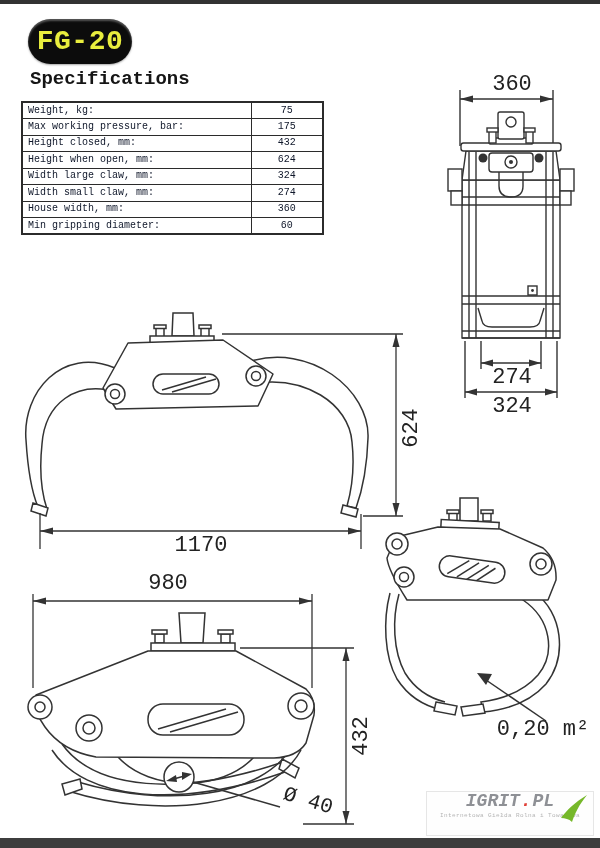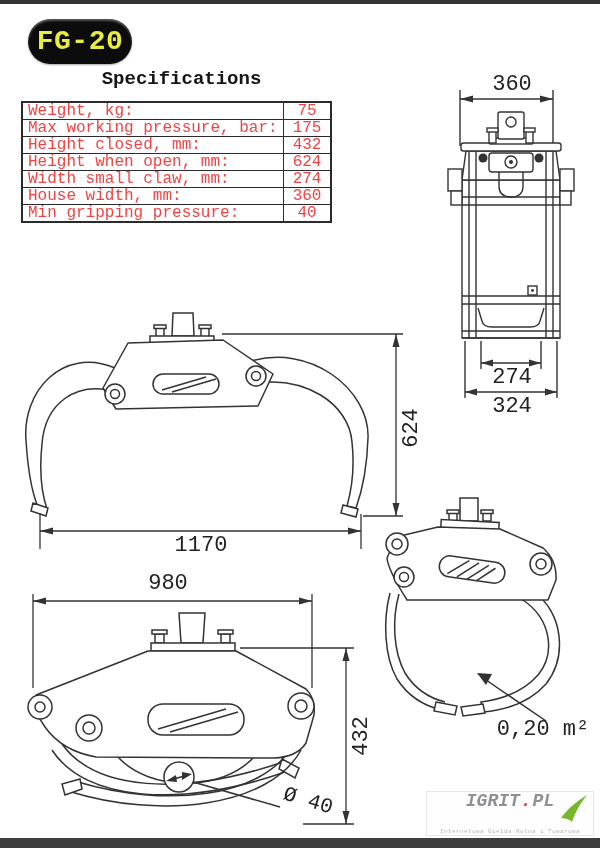--- a/index.html
+++ b/index.html
@@ -13,47 +13,47 @@
 
   .logo-pill {
     position:absolute; left:28px; top:19px; width:104px; height:45px;
     background:#0c0c0c; border-radius:23px;
     display:flex; align-items:center; justify-content:center;
     color:#e9ee3e; font-size:28px; font-weight:bold; letter-spacing:0.5px;
     box-shadow: inset 0 2px 2px rgba(255,255,255,0.30), 0 1px 2px rgba(0,0,0,0.35);
   }
 
   .spec-title {
-    position:absolute; left:30px; top:68px; width:303px; text-align:center;
+    position:absolute; left:30px; top:68px; width:303px; 
     font-size:19px; font-weight:bold; color:#151515;
   }
   .spec-table {
     position:absolute; left:21px; top:101px; width:303px;
     border-collapse:collapse; border:2px solid #2b2b2b;
   }
   .spec-table td {
-    border:1px solid #2b2b2b; font-size:16px; color:#ef4444;
+    border:1px solid #2b2b2b; font-size:10px; color:#0f172a;
     height:16.5px; padding:0 5px; line-height:1; white-space:nowrap;
   }
   .spec-table td.val { width:72px; text-align:center; padding:0 9px; }
 
   svg.drawings { position:absolute; left:0; top:0; }
 
   .dim {
     position:absolute; color:#222; font-size:21px; white-space:nowrap;
     transform:translate(-50%,-50%); line-height:1;
   }
   .dim.v { transform:translate(-50%,-50%) rotate(-90deg); }
   .dim.slant { transform:translate(-50%,-50%) rotate(17deg); }
   .dim.big { font-size:22px; }
 
   .igrit {
     position:absolute; left:426px; top:791px; width:168px; height:45px;
     border:1px solid #e6e6e6; background:#fefefe;
-    display:flex; flex-direction:column; align-items:center; justify-content:space-between;
+    display:flex; flex-direction:column; align-items:center; justify-content:flex-start;
   }
   .igrit-row {
     font-weight:bold; font-style:italic; font-size:18px; color:#8e9095;
     line-height:1; display:flex; align-items:baseline;
   }
   .igrit-dot { color:#e04038; font-weight:bold; margin:0 1px; }
   .igrit-tag { font-size:6px; color:#b5b5b5; letter-spacing:0.4px; margin-top:2px; white-space:nowrap; }
   .igrit-bird { position:absolute; right:4px; top:2px; }
 </style>
 </head>
@@ -81,30 +81,34 @@
       </tr>
       <tr>
         <td>Height closed, mm:</td>
         <td class="val">432</td>
       </tr>
       <tr>
         <td>Height when open, mm:</td>
         <td class="val">624</td>
       </tr>
       <tr>
+        <td>Width large claw, mm:</td>
+        <td class="val">324</td>
+      </tr>
+      <tr>
         <td>Width small claw, mm:</td>
         <td class="val">274</td>
       </tr>
       <tr>
         <td>House width, mm:</td>
         <td class="val">360</td>
       </tr>
       <tr>
-        <td>Min gripping pressure:</td>
-        <td class="val">40</td>
+        <td>Min gripping diameter:</td>
+        <td class="val">60</td>
       </tr>
     </tbody>
   </table>
 
   <svg class="drawings" width="600" height="848" viewBox="0 0 600 848">
 
     <g stroke="#333" fill="none" stroke-width="1.4">
       <g>
         <line x1="460" y1="90" x2="460" y2="146"></line>
         <line x1="553" y1="90" x2="553" y2="146"></line>

